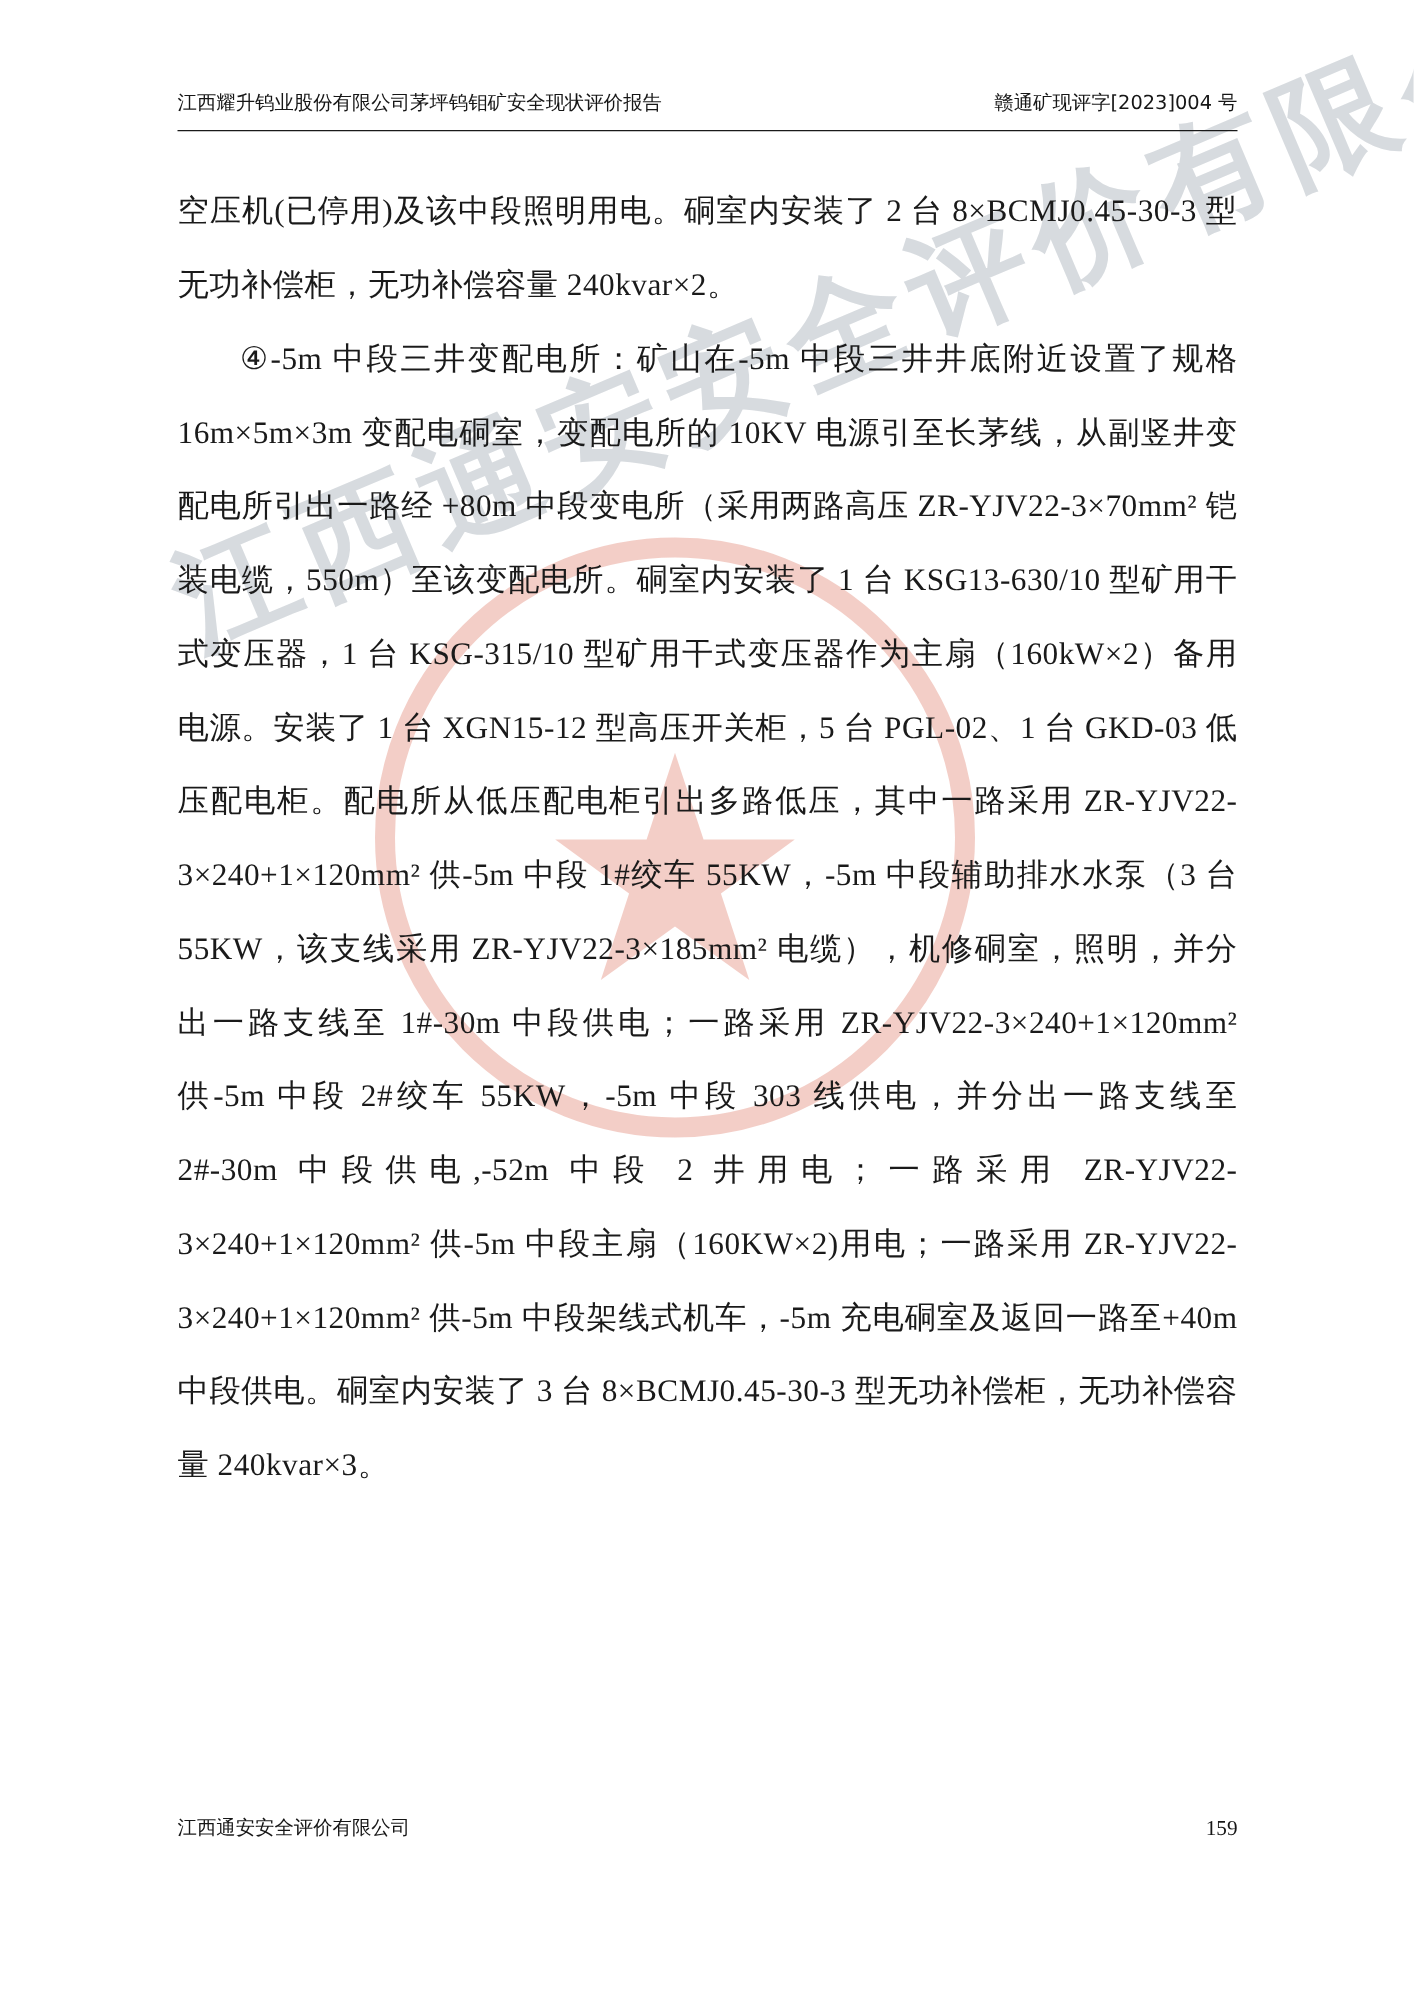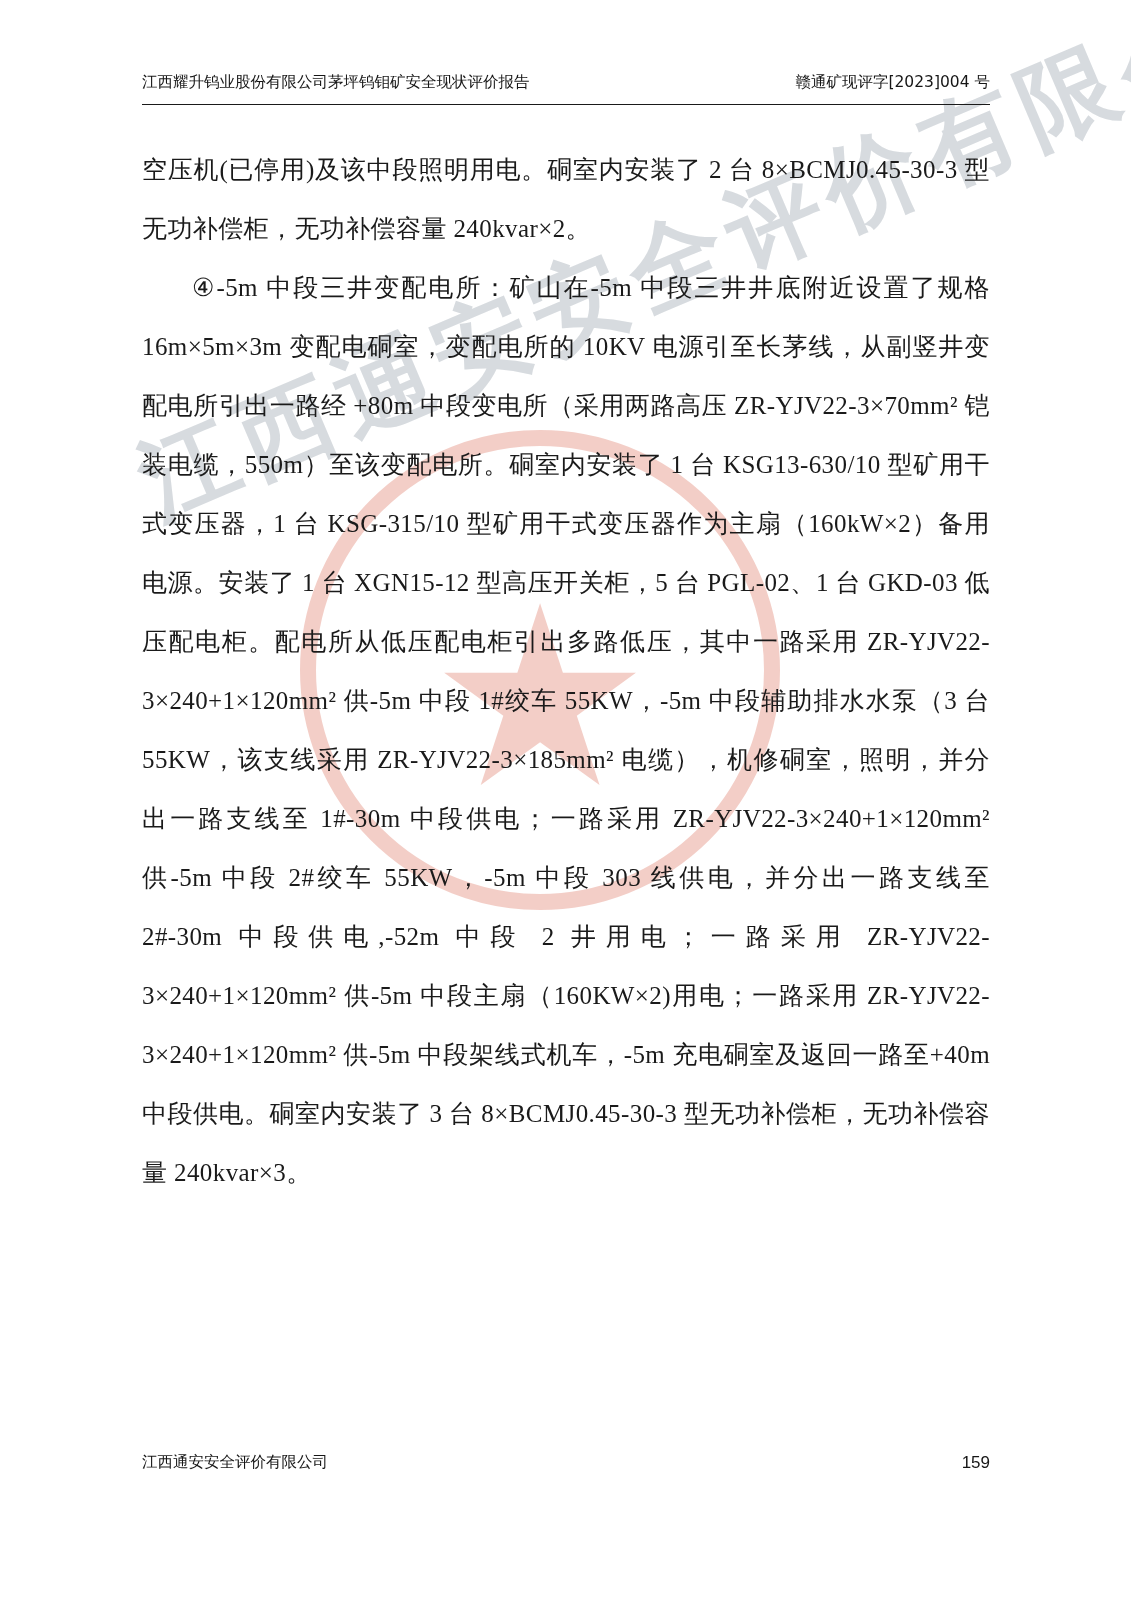--- a/index.html
+++ b/index.html
@@ -126,21 +126,21 @@
     width: 848px;
     display: flex;
     justify-content: space-between;
     align-items: center;
     font-family: "DejaVu Sans", sans-serif;
     font-size: 15.5px;
     color: #161616;
     z-index: 2;
   }
   .footer-page {
-    font-family: Liberation Sans, sans-serif;
+    font-family: Liberation Serif, serif;
     font-size: 17px;
   }
 </style>
 </head>
 <body>
 
 <div class="page">
 
   <div class="watermark">
     <div class="wm-ring"></div>

